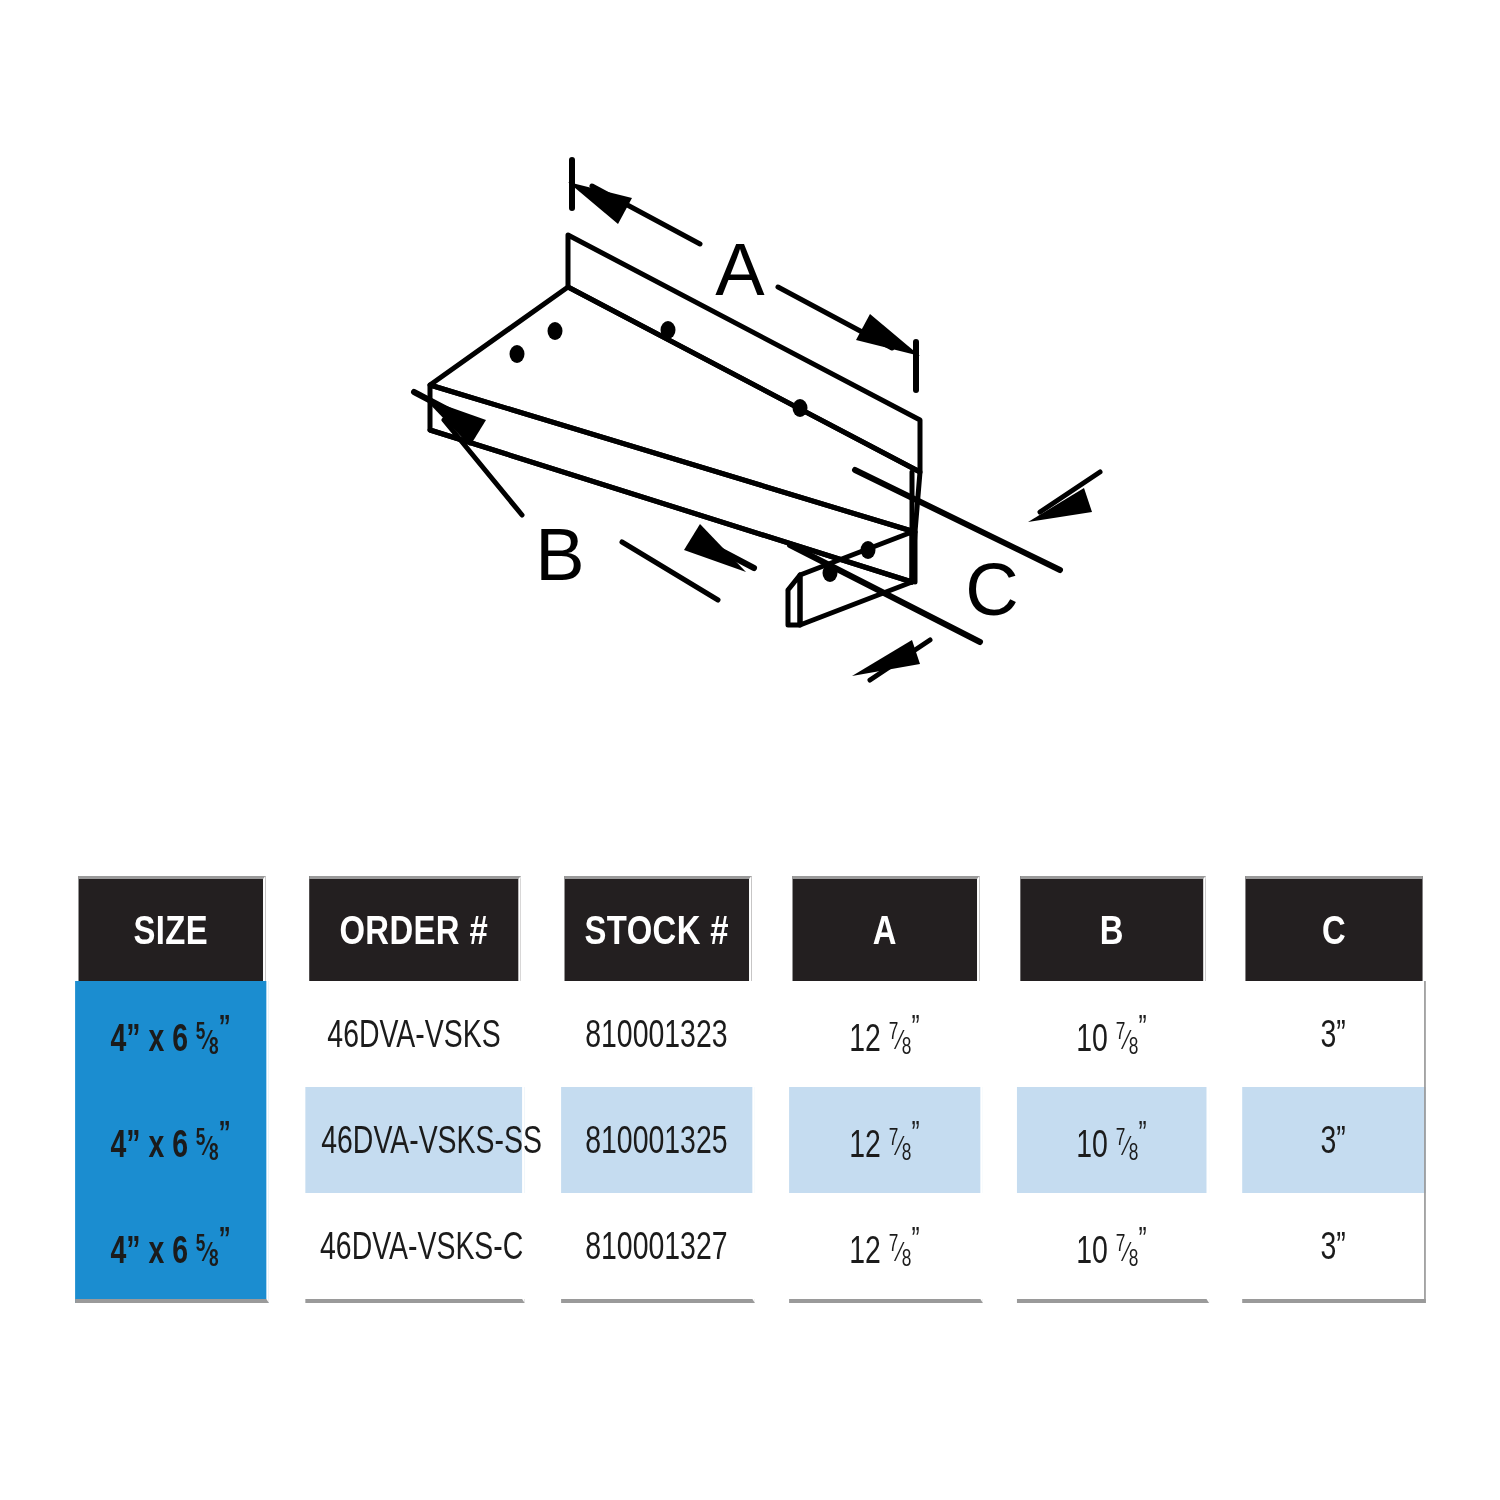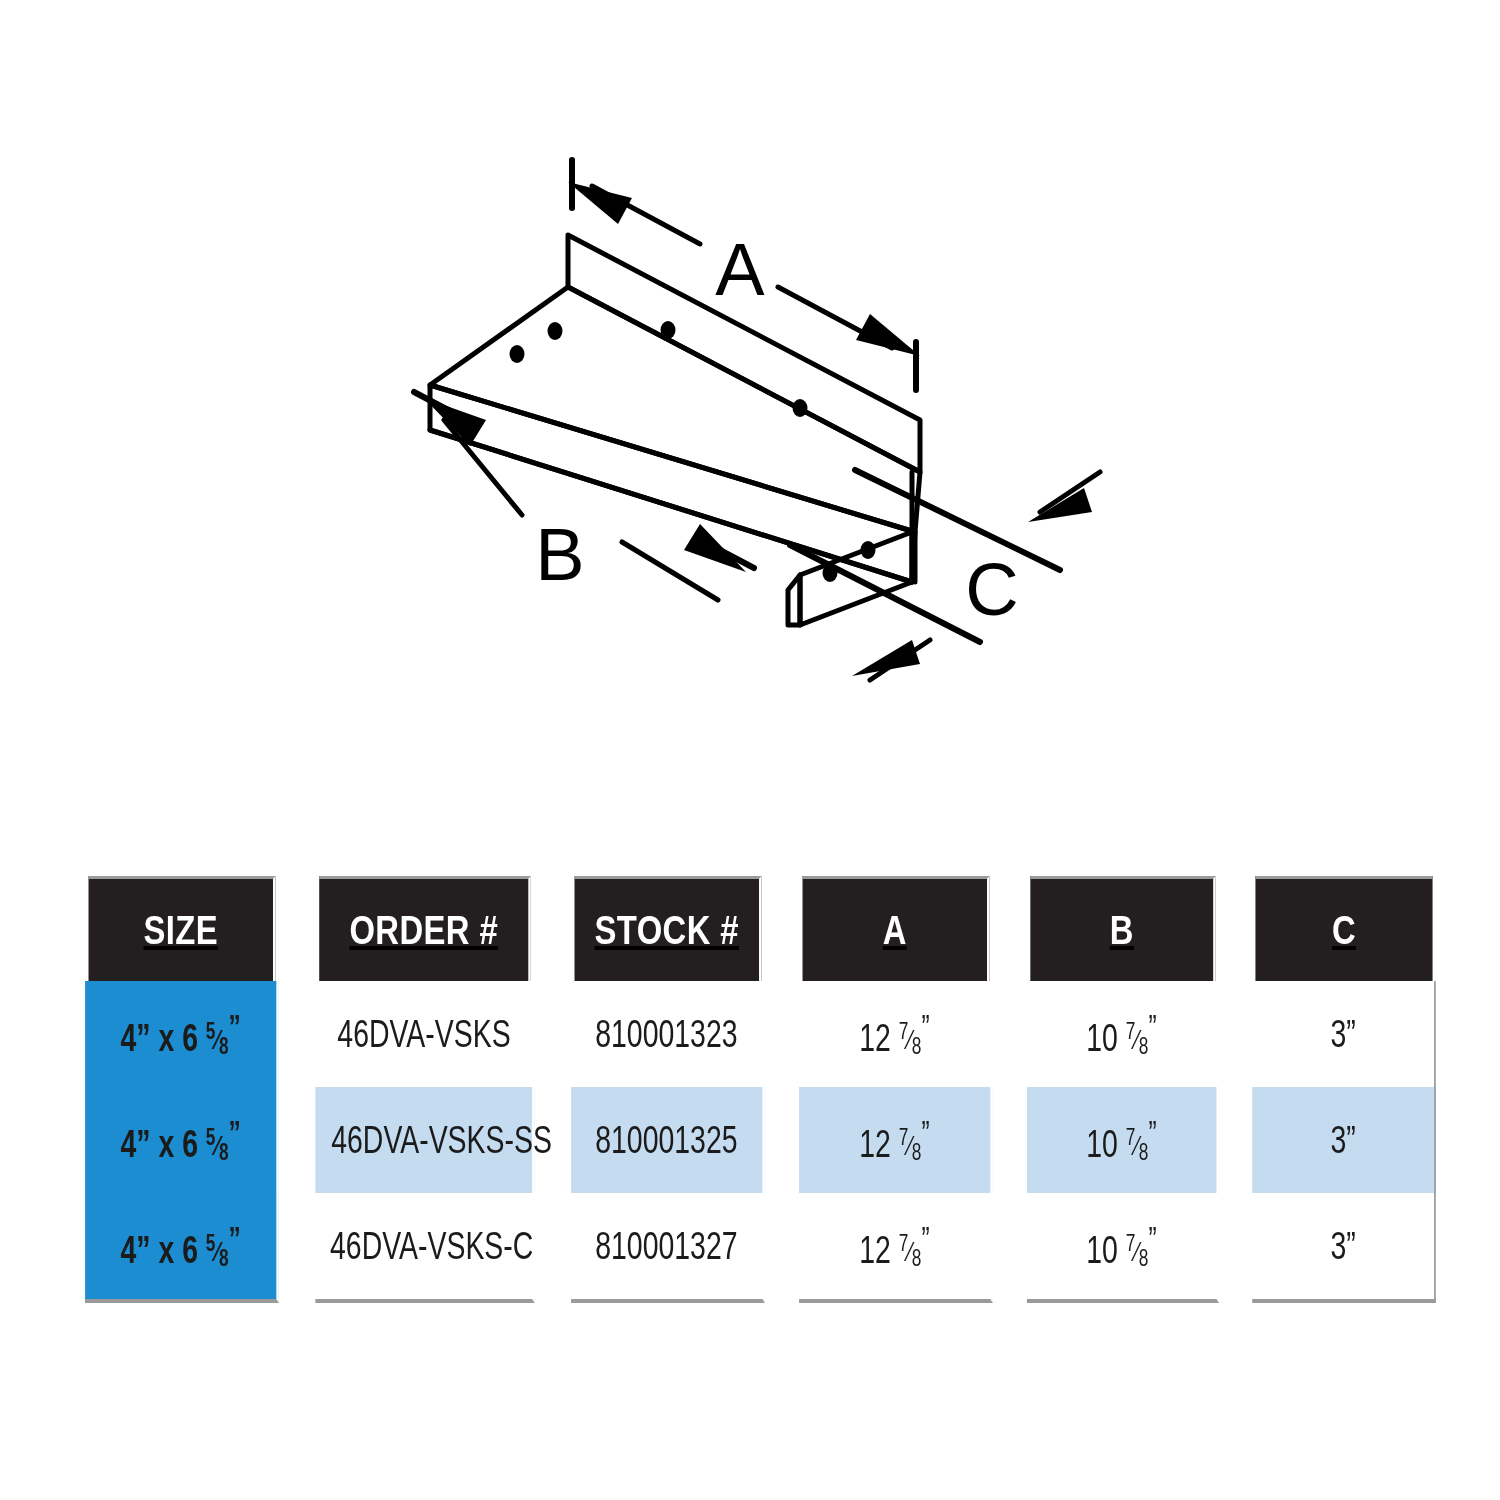--- a/index.html
+++ b/index.html
@@ -27,24 +27,23 @@
     position: absolute;
     left: 400px;
     top: 120px;
     width: 720px;
     height: 580px;
   }
 
   
   #spec-table-wrap {
     position: absolute;
-    left: 68px;
+    left: 58px;
     top: 876px;
     width: 1384px;
-    text-decoration: underline;
   }
   table.spec {
     border-collapse: separate;
     border-spacing: 0;
     width: 1384px;
     table-layout: fixed;
   }
   table.spec thead th {
     background: #231f20;
     color: #ffffff;

